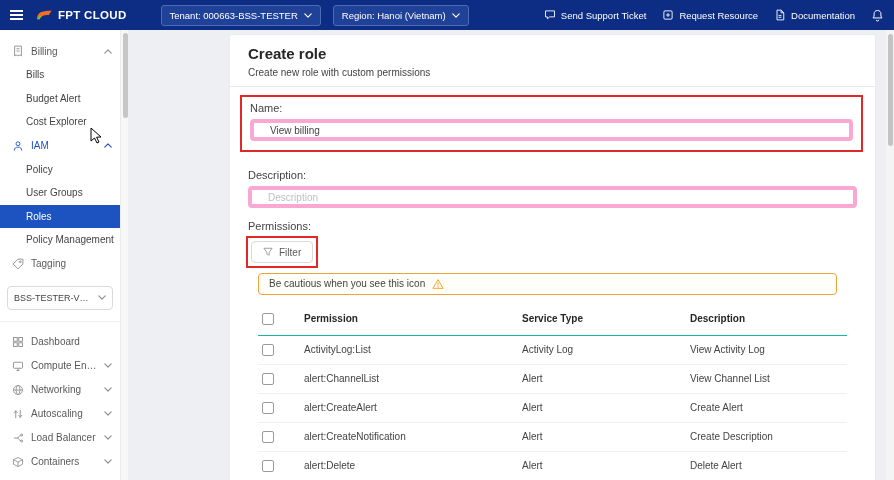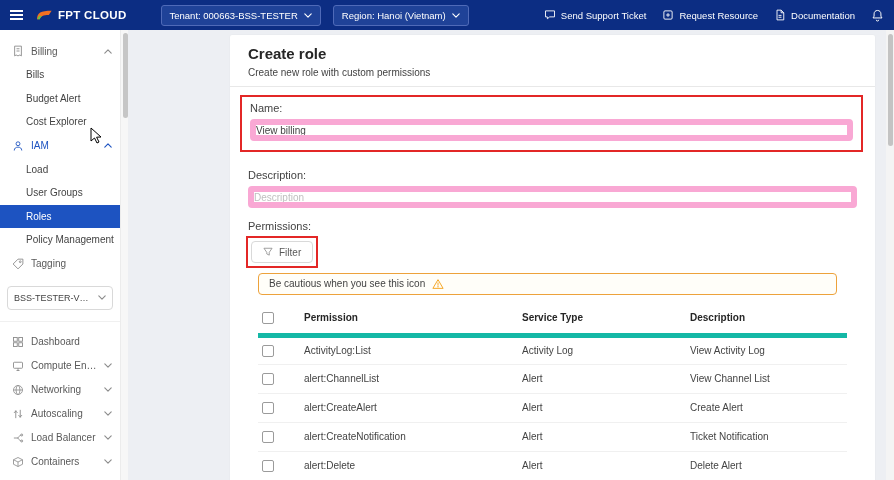--- a/index.html
+++ b/index.html
@@ -77,21 +77,21 @@
   .card { position:absolute; top:5px; left:102px; right:11px; bottom:-24px; background:#fff; border-radius:2px; box-shadow:0 0 2px rgba(0,0,0,.05); }
   .card-head { padding:10px 18px 7px; border-bottom:1px solid #e8e8e8; }
   .page-title { font-size:15px; font-weight:700; color:#262626; margin:0; line-height:17px; }
   .page-subtitle { font-size:10px; color:#434343; margin:5px 0 0; line-height:12px; }
   .card-body { padding:8px 18px 0; }
 
   .red-box { border:2px solid #e32726; }
   .rb-name { margin:0 -6px 0 -8px; padding:5px 8px 9px; }
   .field-label { font-size:11px; color:#434343; margin-bottom:5px; display:block; }
   .txt {
-    width:100%; height:22px; border:6px solid #f9a8d4; border-radius:4px; padding:0 0;
+    width:100%; height:22px; border:4px solid #f9a8d4; border-radius:4px; padding:0 16px;
     font-size:10px; color:#434343; font-family:inherit; outline:none; background:#fff;
   }
   .txt::placeholder { color:#bfbfbf; }
   .field-desc { margin-top:17px; }
   .perm-label { margin-top:12px; margin-bottom:0; }
   .rb-filter { display:inline-block; margin:4px 0 0 -2px; padding:3px; }
   .filter-btn {
     display:flex; align-items:center; gap:6px; height:22px; padding:0 11px;
     border:1px solid #d9d9d9; border-radius:4px; background:#fff; font-size:10px; color:#595959;
     cursor:pointer; font-family:inherit;
@@ -99,21 +99,21 @@
   .filter-btn svg { width:10px; height:10px; }
 
   .warning-box {
     margin:5px 20px 0 10px; border:1px solid #eda23b; border-radius:4px; background:#fffef9;
     padding:4px 10px; font-size:10px; color:#434343; display:flex; align-items:center; gap:7px;
     line-height:12px;
   }
   .warning-box svg { width:12px; height:12px; flex:none; }
 
   .perm-table { margin:8px 0 0 10px; width:calc(100% - 20px); border-collapse:collapse; font-size:10px; }
-  .perm-table th { font-weight:700; color:#262626; text-align:left; height:32px; border-bottom:5px solid #14b8a6; padding:0 4px; }
+  .perm-table th { font-weight:700; color:#262626; text-align:left; height:32px; border-bottom:1px solid #14b8a6; padding:0 4px; }
   .perm-table td { color:#434343; height:29px; border-bottom:1px solid #f0f0f0; padding:0 4px;margin-left:36px; }
   .cb-col { width:42px; }
   .col-perm { width:218px; }
   .col-svc { width:168px;margin-left:42px; }
   .checkbox {
     display:inline-block; width:12px; height:12px; border:1.5px solid #9b9b9b; border-radius:2px;
     background:#fff; cursor:pointer; vertical-align:middle;
   }
 
   .page-scrollbar { position:absolute; top:30px; right:0; width:8px; bottom:0; background:#f4f4f4; z-index:15; }
@@ -219,21 +219,21 @@
           <path d="M3 14 c0 -3 2.2 -4.5 5 -4.5 s5 1.5 5 4.5"></path>
         </svg>
     </span>
     <span class="lbl">IAM</span>
     <span class="chev up">
       <svg viewBox="0 0 10 6">
           <polyline points="1,1 5,5 9,1" fill="none" stroke="currentColor" stroke-width="1.4" stroke-linecap="round" stroke-linejoin="round"></polyline>
         </svg>
     </span>
   </div>
-  <div class="sb-sub"><span>Load</span></div>
+  <div class="sb-sub"><span>Policy</span></div>
   <div class="sb-sub"><span>User Groups</span></div>
   <div class="sb-sub active"><span>Roles</span></div>
   <div class="sb-sub"><span>Policy Management</span></div>
 
   <div class="sb-item">
     <span class="icon">
       <svg viewBox="0 0 16 16" fill="none" stroke="currentColor" stroke-width="1.2" stroke-linejoin="round">
           <path d="M1.5 8 L8 1.5 h6.5 V8 L8 14.5 Z"></path>
           <circle cx="11" cy="5" r="1.2"></circle>
         </svg>
@@ -422,21 +422,21 @@
           <tr>
             <td><span class="checkbox"></span></td>
             <td>alert:CreateAlert</td>
             <td>Alert</td>
             <td>Create Alert</td>
           </tr>
           <tr>
             <td><span class="checkbox"></span></td>
             <td>alert:CreateNotification</td>
             <td>Alert</td>
-            <td>Ticket Notification</td>
+            <td>Create Description</td>
           </tr>
           <tr>
             <td><span class="checkbox"></span></td>
             <td>alert:Delete</td>
             <td>Alert</td>
             <td>Delete Alert</td>
           </tr>
           <tr>
             <td><span class="checkbox"></span></td>
             <td>alert:DeleteNotification</td>

